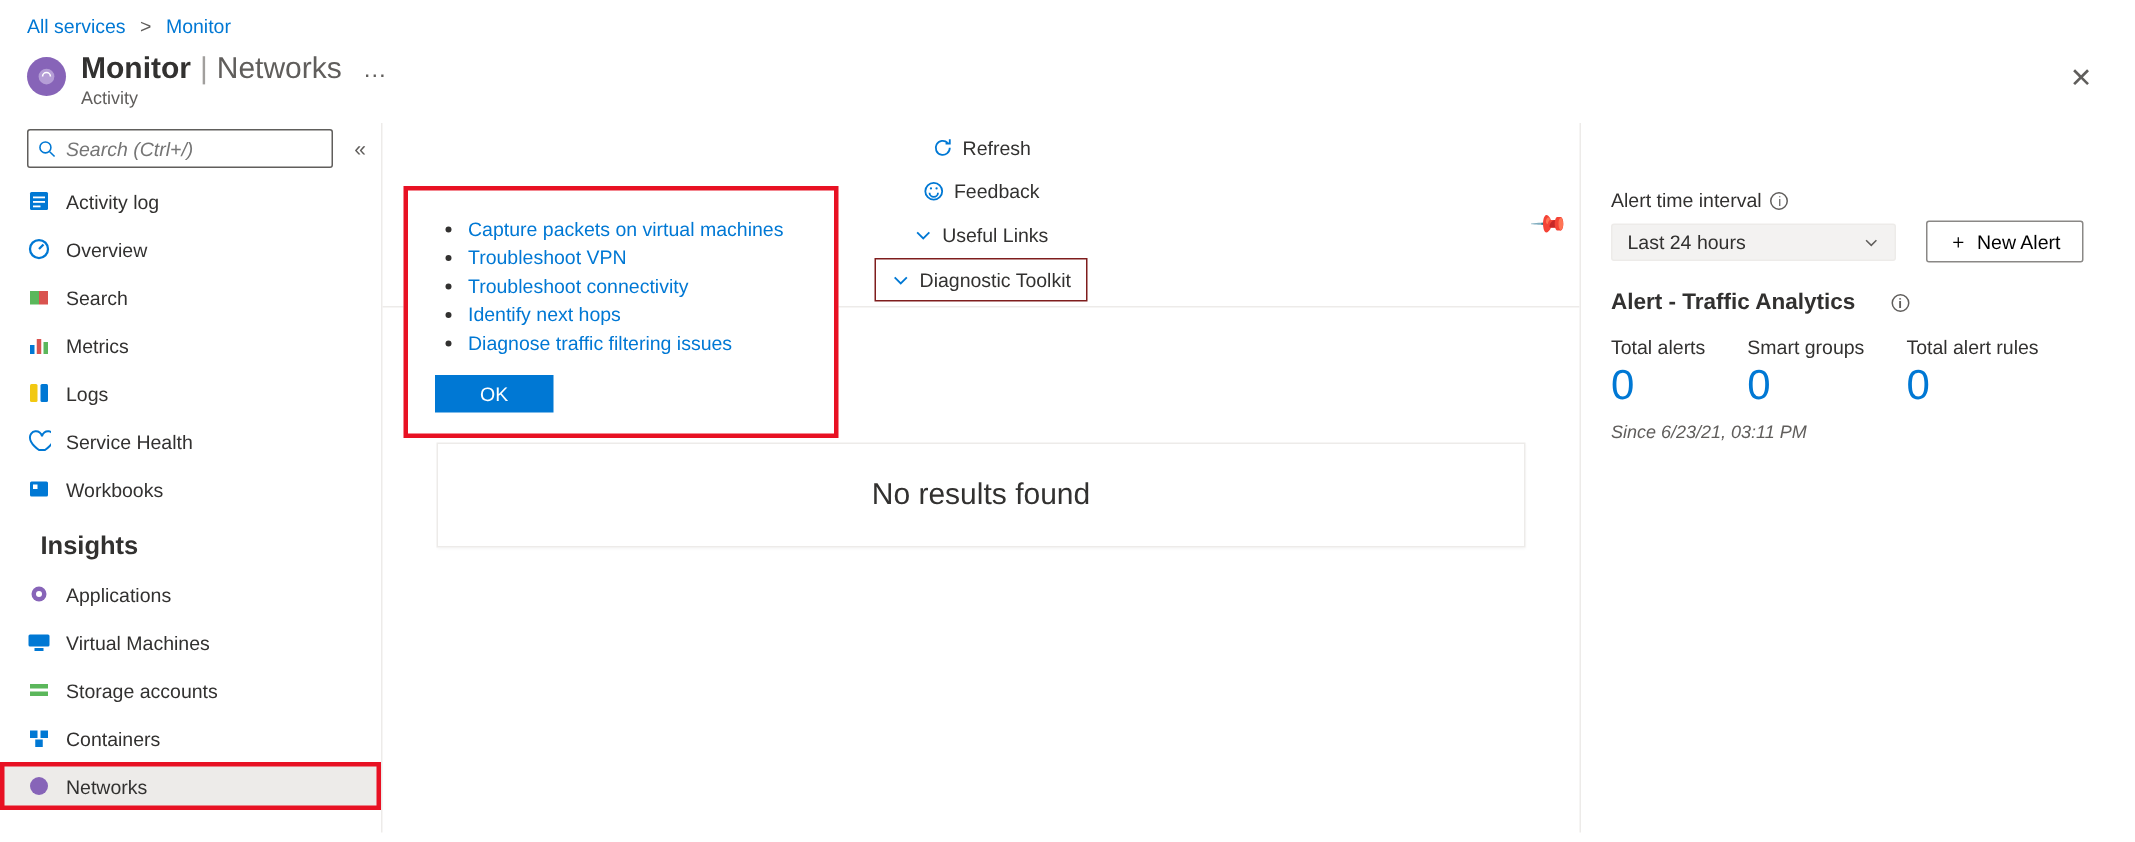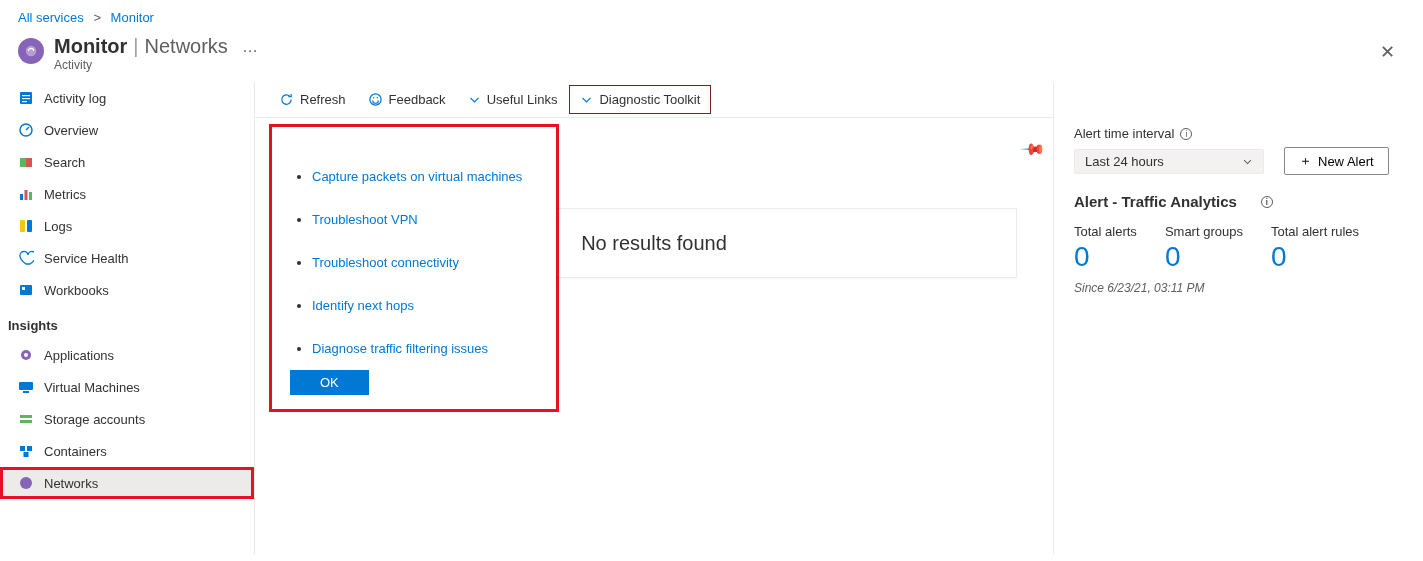--- a/index.html
+++ b/index.html
@@ -25,33 +25,33 @@
   .sidebar { width: 255px; border-right: 1px solid #edebe9; display: flex; flex-direction: column; }
   .search-wrap { padding: 4px 4px 6px 18px; display:flex; align-items:center; gap:8px;}
   .search-box { display: flex; align-items: center; border: 1px solid #605e5c; border-radius: 2px; height: 26px; padding: 0 6px; flex:1;}
   .search-box svg { flex-shrink: 0; }
   .search-box input { border: none; outline: none; font-size: 13px; width: 100%; margin-left: 6px; font-style: italic; color: #605e5c; }
   .collapse { color:#605e5c; font-size:14px; cursor:pointer; padding:0 6px;}
   .nav-list { overflow-y: auto; flex: 1; }
   .nav-item { display: flex; align-items: center; gap: 10px; height: 32px; padding: 0 18px; cursor: pointer; color: #323130; }
   .nav-item.active { background: #edebe9; }
   .nav-icon { width: 16px; height: 16px; display: flex; align-items: center; justify-content: center; }
-  .nav-section { font-size: 13px; font-weight: 600; padding: 12px 8px 6px; }
+  .nav-section { font-size: 17px; font-weight: 600; padding: 12px 27px 6px; }
   .hl-red-side { outline: 3px solid #e81123; outline-offset: -3px; }
 
   .main { flex: 1; position: relative; display: flex; }
   .content-col { flex: 1; position: relative; padding-right: 0; }
-  .toolbar { display: flex; align-items: center; gap: 2px; padding: 3px 14px; border-bottom: 1px solid #edebe9; }
+  .toolbar { display: flex; align-items: center; gap: 2px; padding: 3px 14px; border-bottom: 1px solid #edebe9; flex-direction: column; }
   .tool-btn { display: flex; align-items: center; gap: 6px; padding: 6px 10px; cursor: pointer; font-size: 13px; color: #323130; }
   .tool-btn svg { flex-shrink: 0; }
   .tool-btn.boxed { border: 1px solid #7f1d1d; }
 
   .popup { position: absolute; top: 42px; left: 14px; background: #fff; border: 3px solid #e81123; padding: 16px 18px 14px; width: 290px; z-index: 10; }
   .popup ul { list-style: disc; padding-left: 22px; }
-  .popup li { padding: 2px 0; margin-top: 24px; }
+  .popup li { padding: 2px 0; }
   .popup li a { color: #0078d4; }
   .ok-btn { margin-top: 12px; background: #0078d4; color: #fff; border: none; padding: 5px 30px; font-size: 13px; cursor: pointer; }
 
   .pin-ic { position: absolute; right: 10px; top: 58px; color: #605e5c; cursor: pointer; transform: rotate(45deg); font-size:16px;}
   .results-card { margin: 90px 36px 0 36px; border: 1px solid #edebe9; background: #fff; height: 70px; display: flex; align-items: center; justify-content: center; font-size: 20px; color: #323130; box-shadow: 0 1px 2px rgba(0,0,0,0.04);}
 
   .right-col { width: 370px; border-left: 1px solid #edebe9; padding: 44px 20px 0 20px; }
   .row-lbl { display: flex; align-items: center; gap: 6px; font-size: 13px; color: #323130; margin-bottom: 6px;}
   .info-ic { width:12px; height:12px; border:1px solid #605e5c; border-radius:50%; display:inline-flex; align-items:center; justify-content:center; font-size:9px; color:#605e5c;}
   .interval-row { display:flex; gap:20px; align-items:center; margin-bottom:18px;}
@@ -90,20 +90,30 @@
       </div>
       <div class="subtitle">Activity</div>
     </div>
   </div>
   <div class="close-x">✕</div>
 </div>
 
 <div class="body-area">
 
   <div class="sidebar">
+    <div class="search-wrap">
+      <div class="search-box">
+        <svg width="13" height="13" viewBox="0 0 16 16">
+            <circle cx="6.5" cy="6.5" r="4.5" fill="none" stroke="#0078d4" stroke-width="1.3"></circle>
+            <line x1="10" y1="10" x2="14" y2="14" stroke="#0078d4" stroke-width="1.3"></line>
+          </svg>
+        <input placeholder="Search (Ctrl+/)" style="">
+      </div>
+      <span class="collapse">«</span>
+    </div>
     <div class="nav-list">
       <div class="nav-item">
         <span class="nav-icon">
             <svg width="16" height="16" viewBox="0 0 16 16">
               <rect x="2" y="2" width="12" height="12" rx="1" fill="#0078d4"></rect>
               <rect x="4" y="5" width="8" height="1.2" fill="#fff"></rect>
               <rect x="4" y="8" width="8" height="1.2" fill="#fff"></rect>
               <rect x="4" y="11" width="5" height="1.2" fill="#fff"></rect>
             </svg>
           </span>

